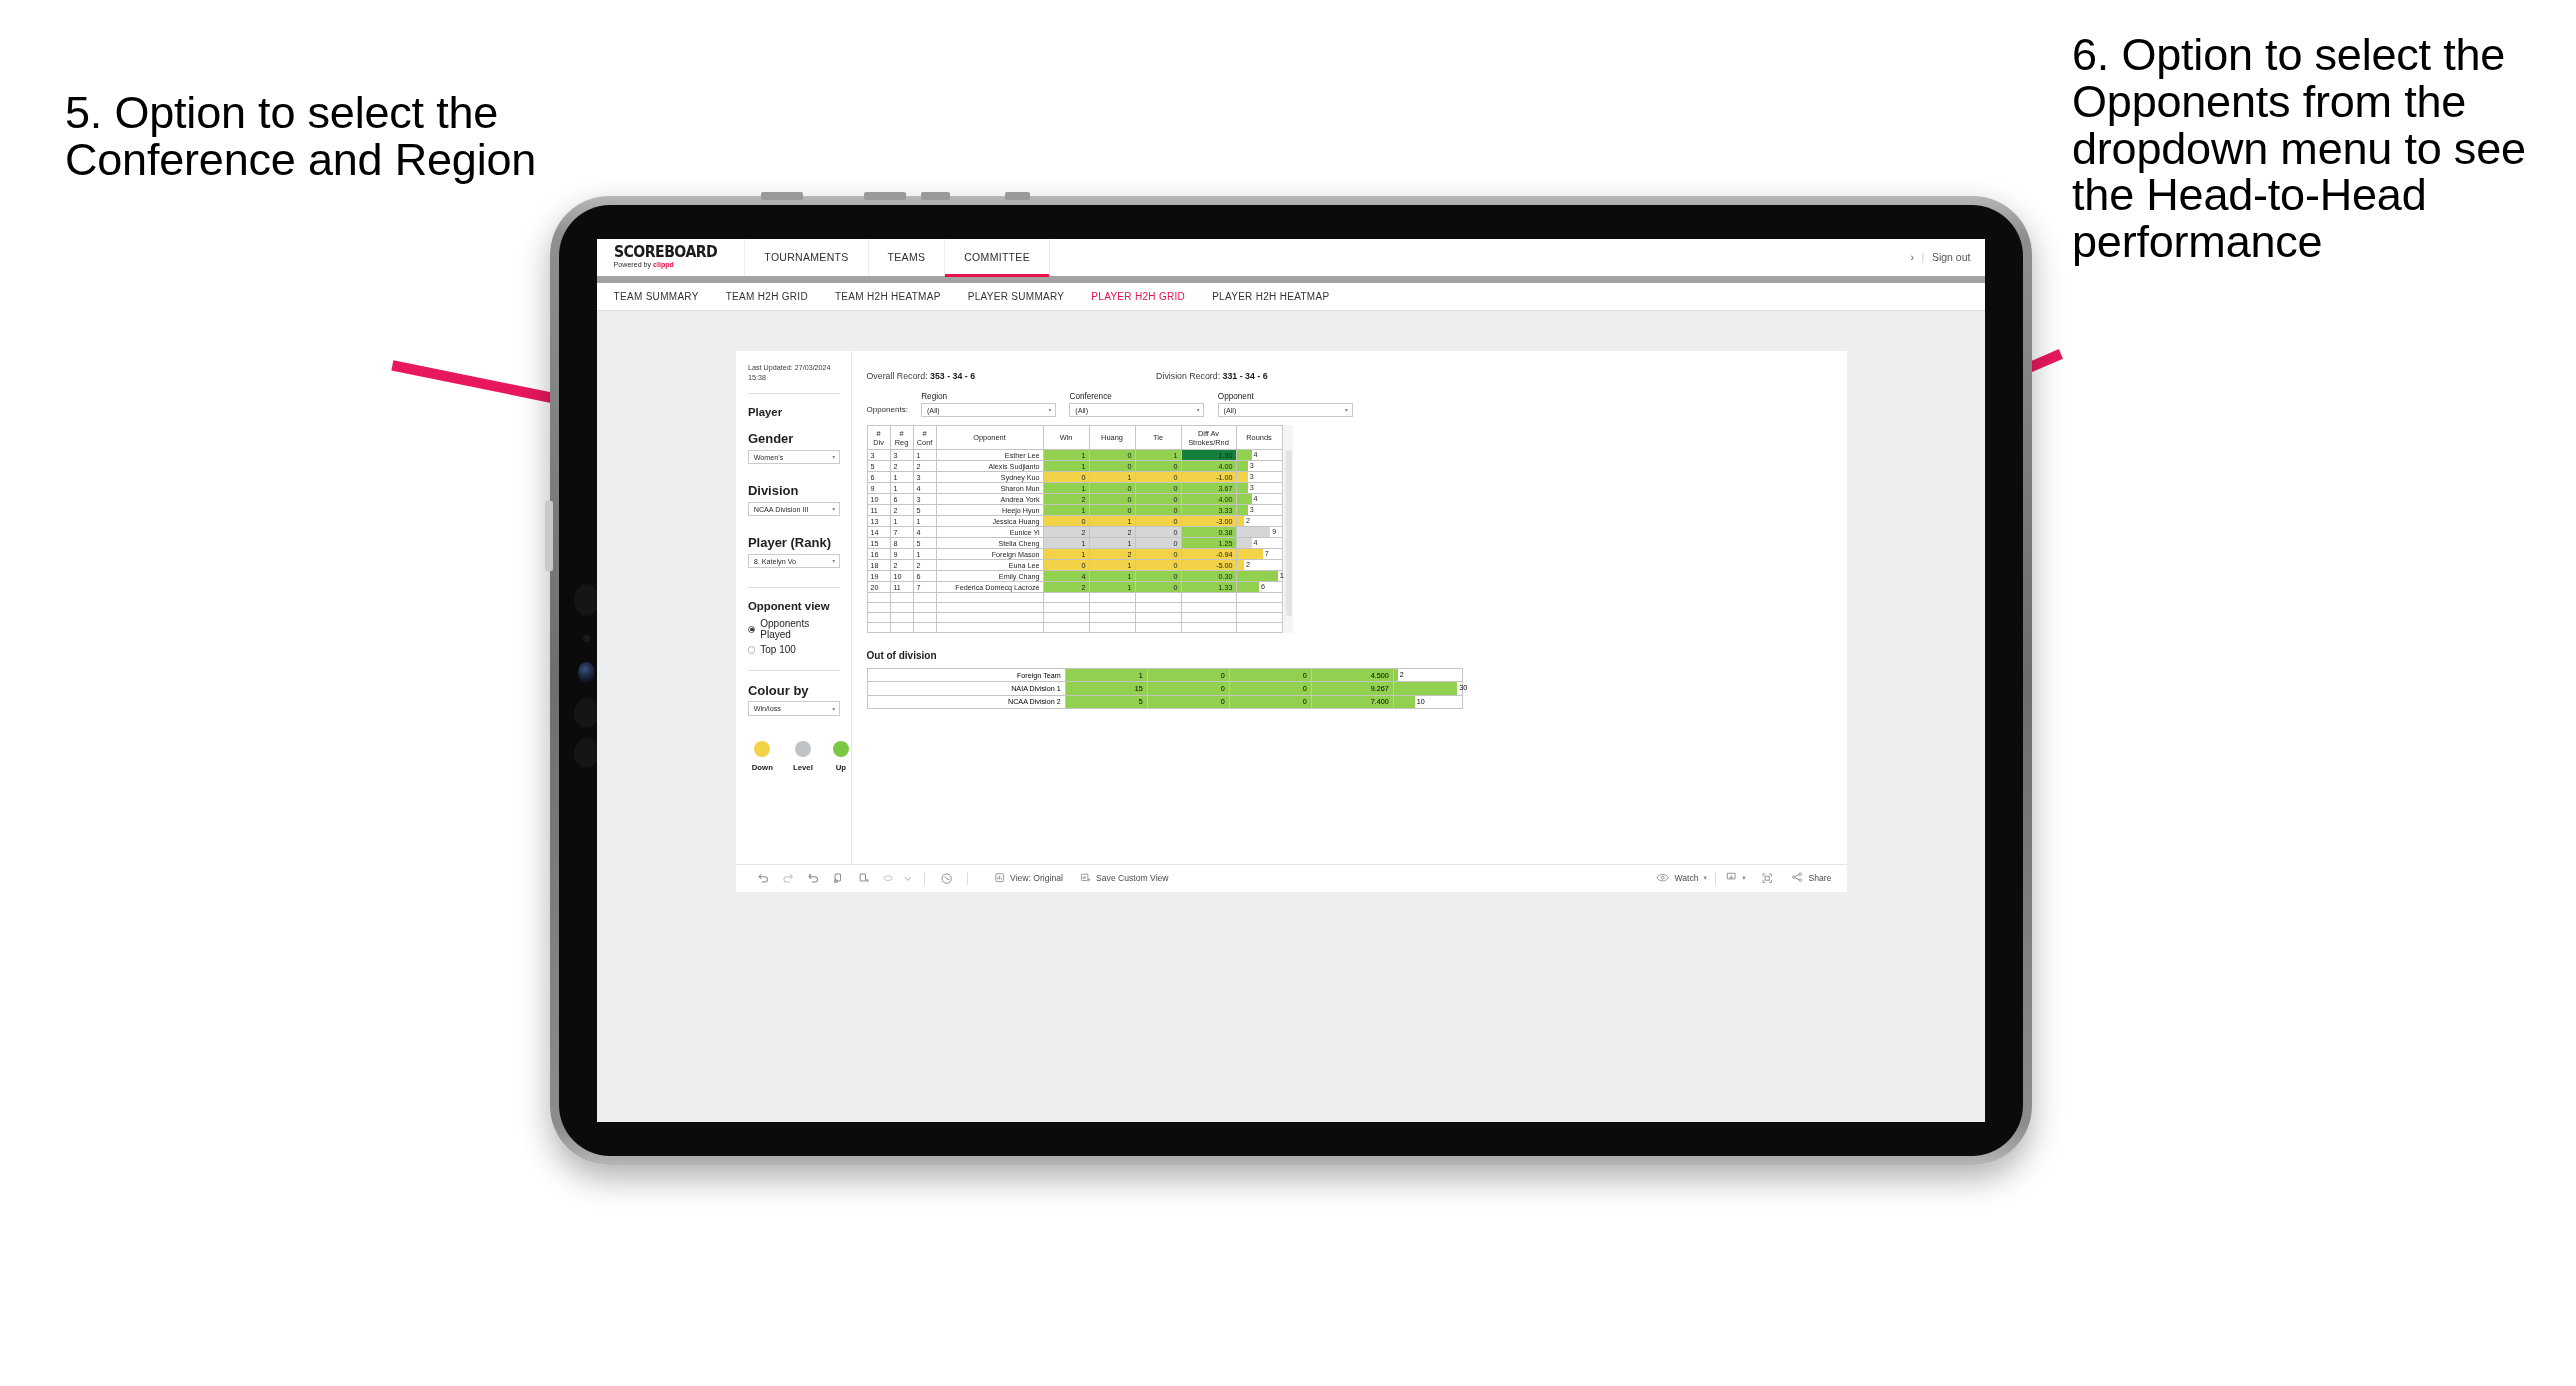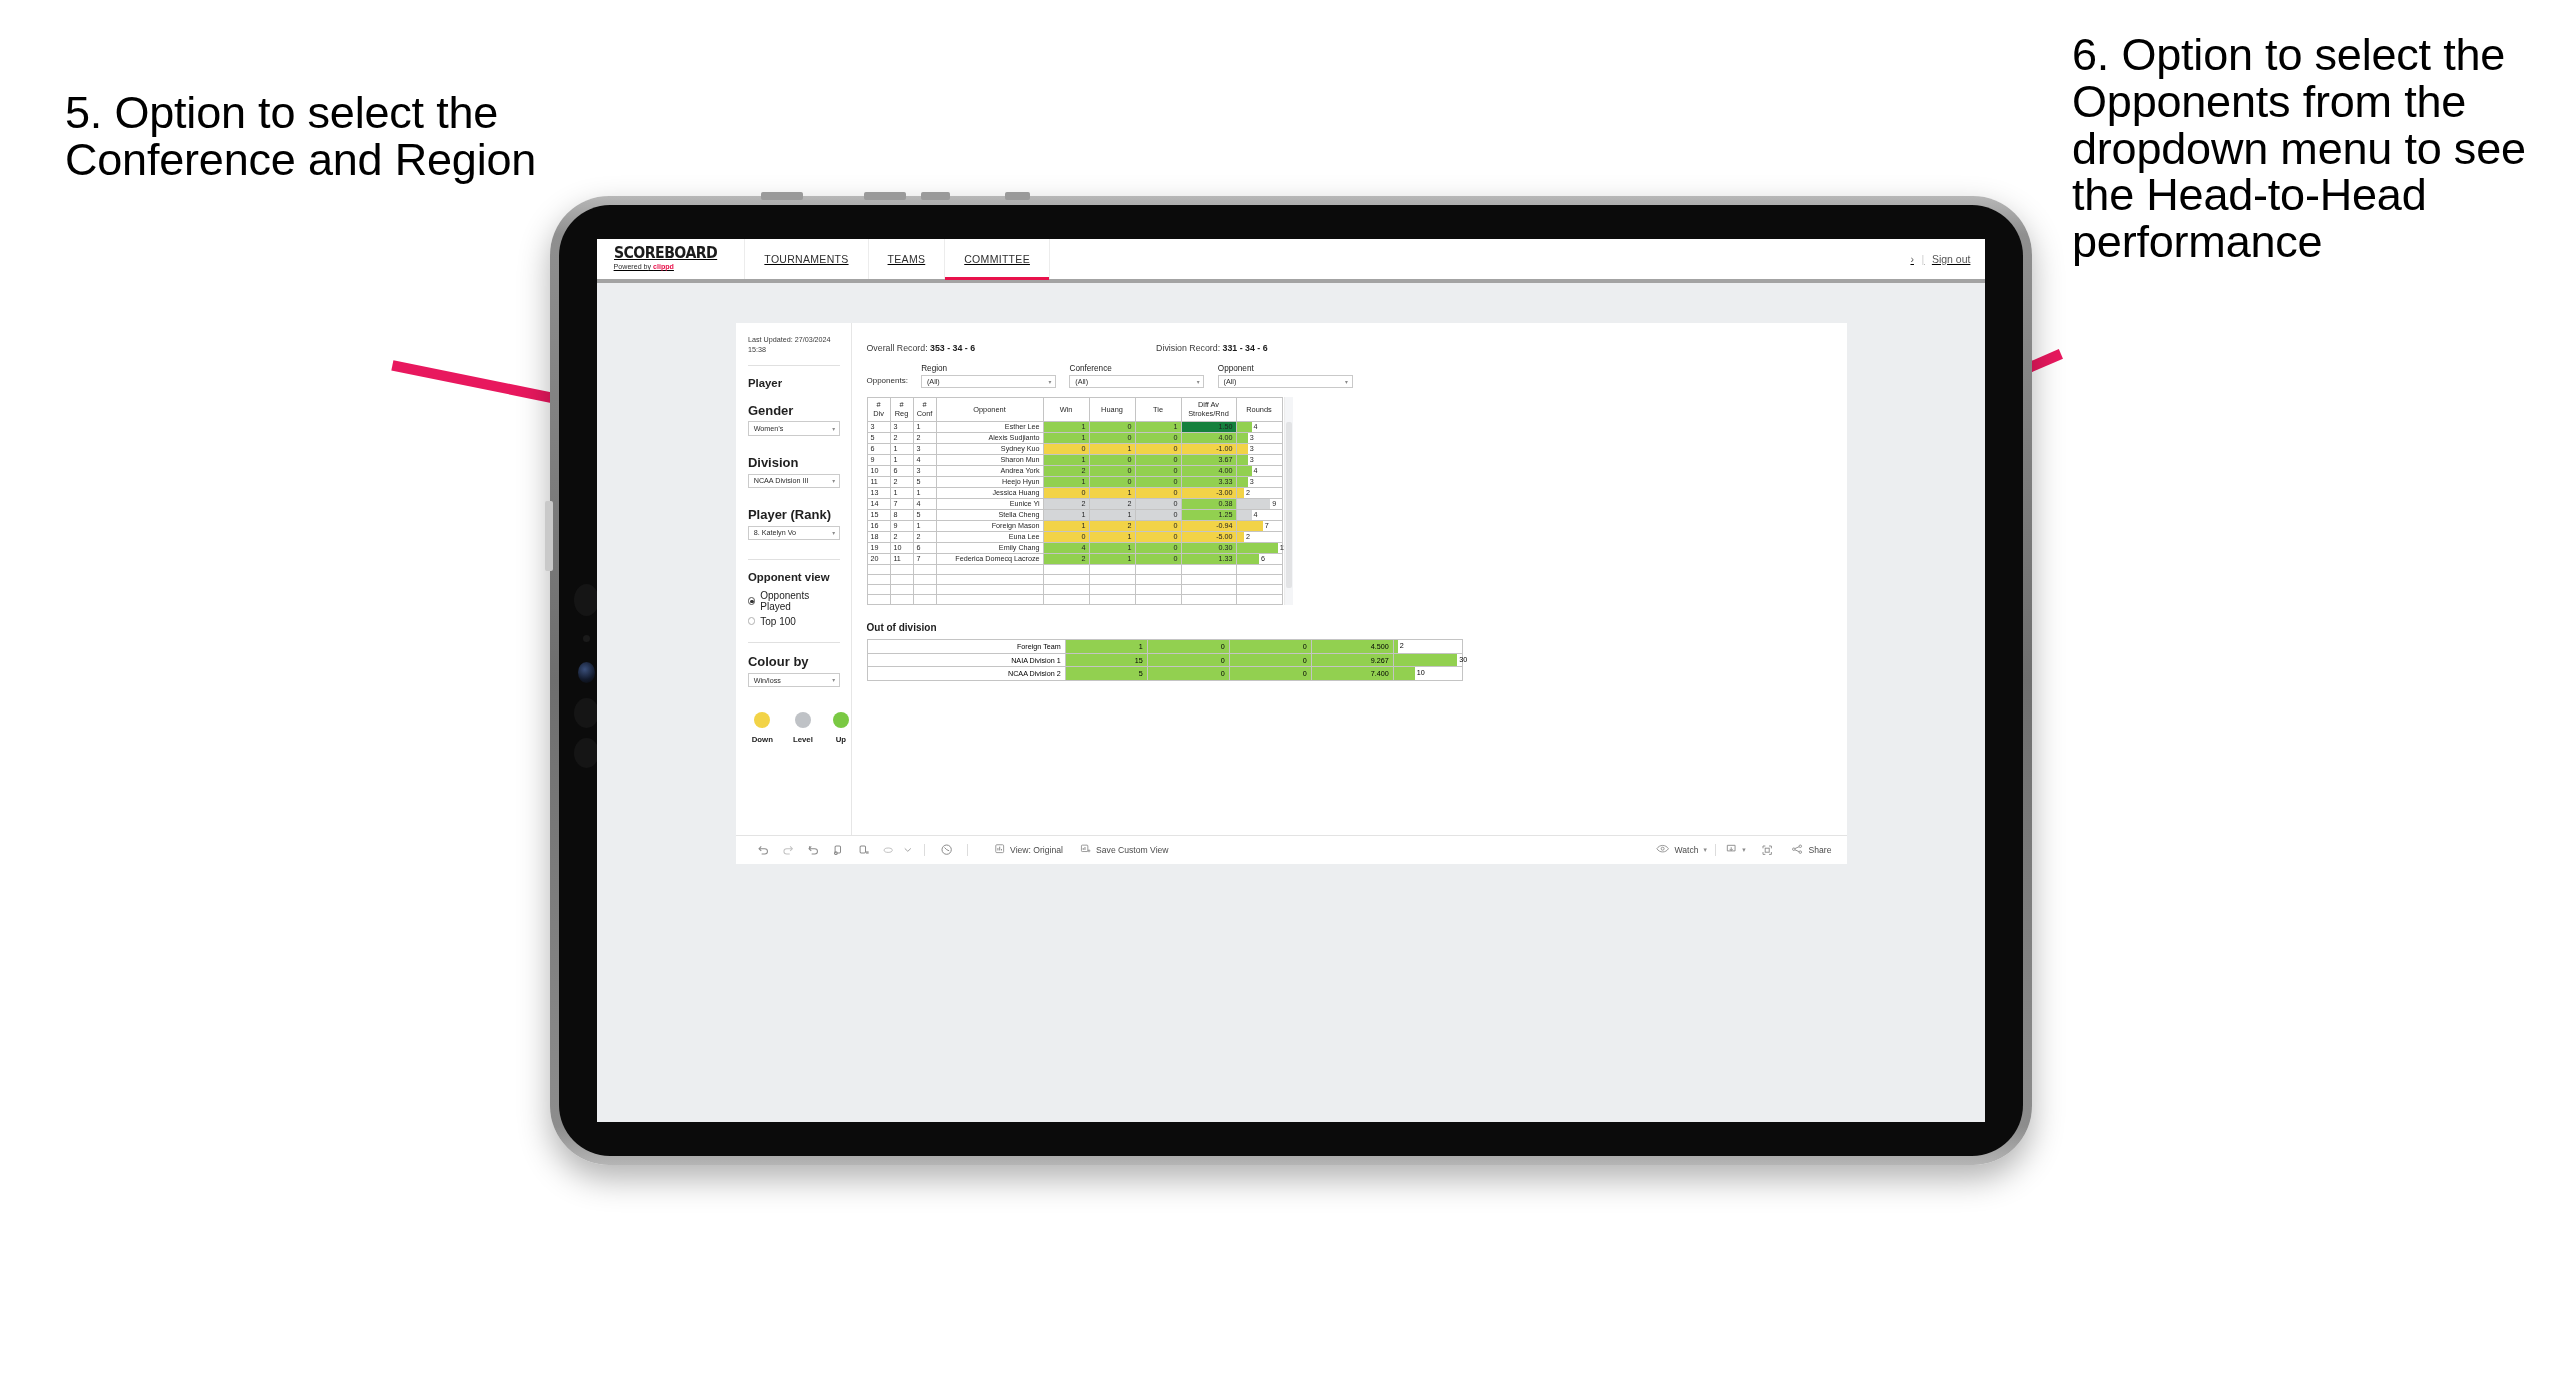--- a/index.html
+++ b/index.html
@@ -57,21 +57,21 @@
   .side-btn { position: absolute; background: #9a9a9a; border-radius: 1.9px; }
   #sb1 { left: 211px; top: -3.8px; width: 42px; height: 7.6px; }
   #sb2 { left: 314px; top: -3.8px; width: 42px; height: 7.6px; }
   #sb3 { left: 371px; top: -3.8px; width: 28.5px; height: 7.6px; }
   #sb4 { left: 455px; top: -3.8px; width: 25px; height: 7.6px; }
   #sb-left { left: -4.8px; top: 305px; width: 7.6px; height: 70px; background:#c9c9c9; }
 
   
   #topbar {
     height: 44px; background: #fff; display: flex; align-items: stretch;
-    border-bottom: 4px solid #a3a3a3; position: relative; text-decoration: underline;
+    border-bottom: 7px solid #a3a3a3; position: relative;
   }
   #logo-block {
     padding: 3.8px 21px 3.8px 17px; display: flex; flex-direction: column; justify-content: center;
     border-right: 1px solid #ececec;
   }
   #logo-word {
     font-family: "DejaVu Sans", sans-serif;
     font-weight: 700; font-size: 15px; letter-spacing: -0.6px;
     color: #1b1b1b; line-height: 1;
     transform: scaleX(0.94);
@@ -243,20 +243,28 @@
         <div class="topnav-item active">
             <span>COMMITTEE</span>
           </div>
         <div id="topbar-right">
           <span>›</span>
           <span class="sep">|</span>
           <span>Sign out</span>
         </div>
       </div>
 
+      <div id="subnav">
+        <div class="subnav-item">TEAM SUMMARY</div>
+        <div class="subnav-item">TEAM H2H GRID</div>
+        <div class="subnav-item">TEAM H2H HEATMAP</div>
+        <div class="subnav-item">PLAYER SUMMARY</div>
+        <div class="subnav-item active">PLAYER H2H GRID</div>
+        <div class="subnav-item">PLAYER H2H HEATMAP</div>
+      </div>
 
       <div id="dash-wrap">
         <div id="dash-card">
           <div id="dash-main">
 
             <div id="sidebar">
               <div id="last-updated">Last Updated: 27/03/2024 15:38</div>
               <div class="side-rule"></div>
               <div class="side-h">Player</div>
 

